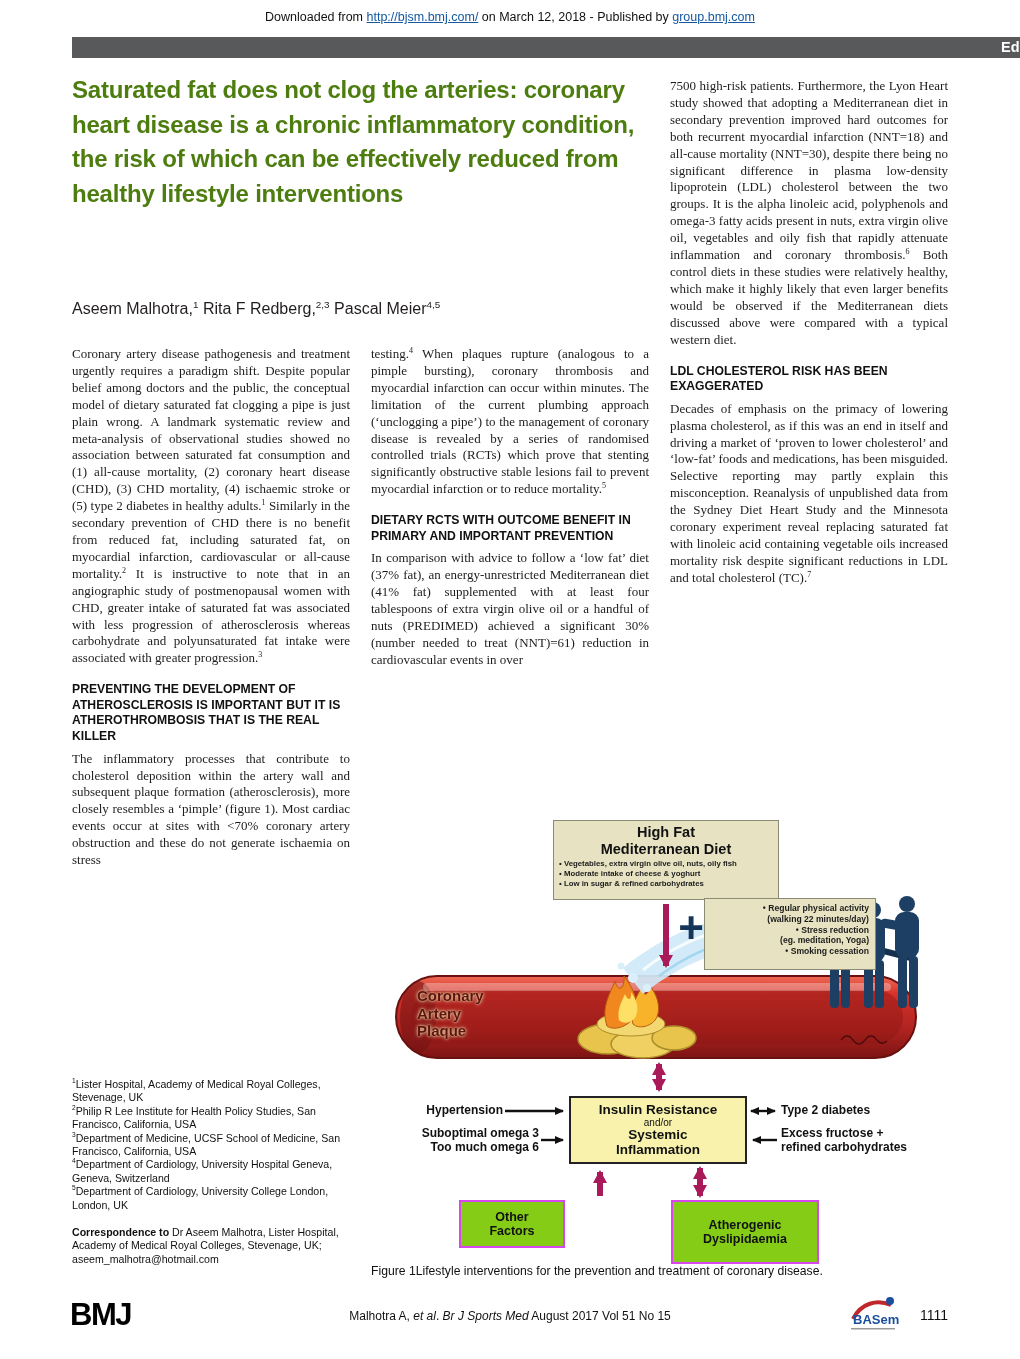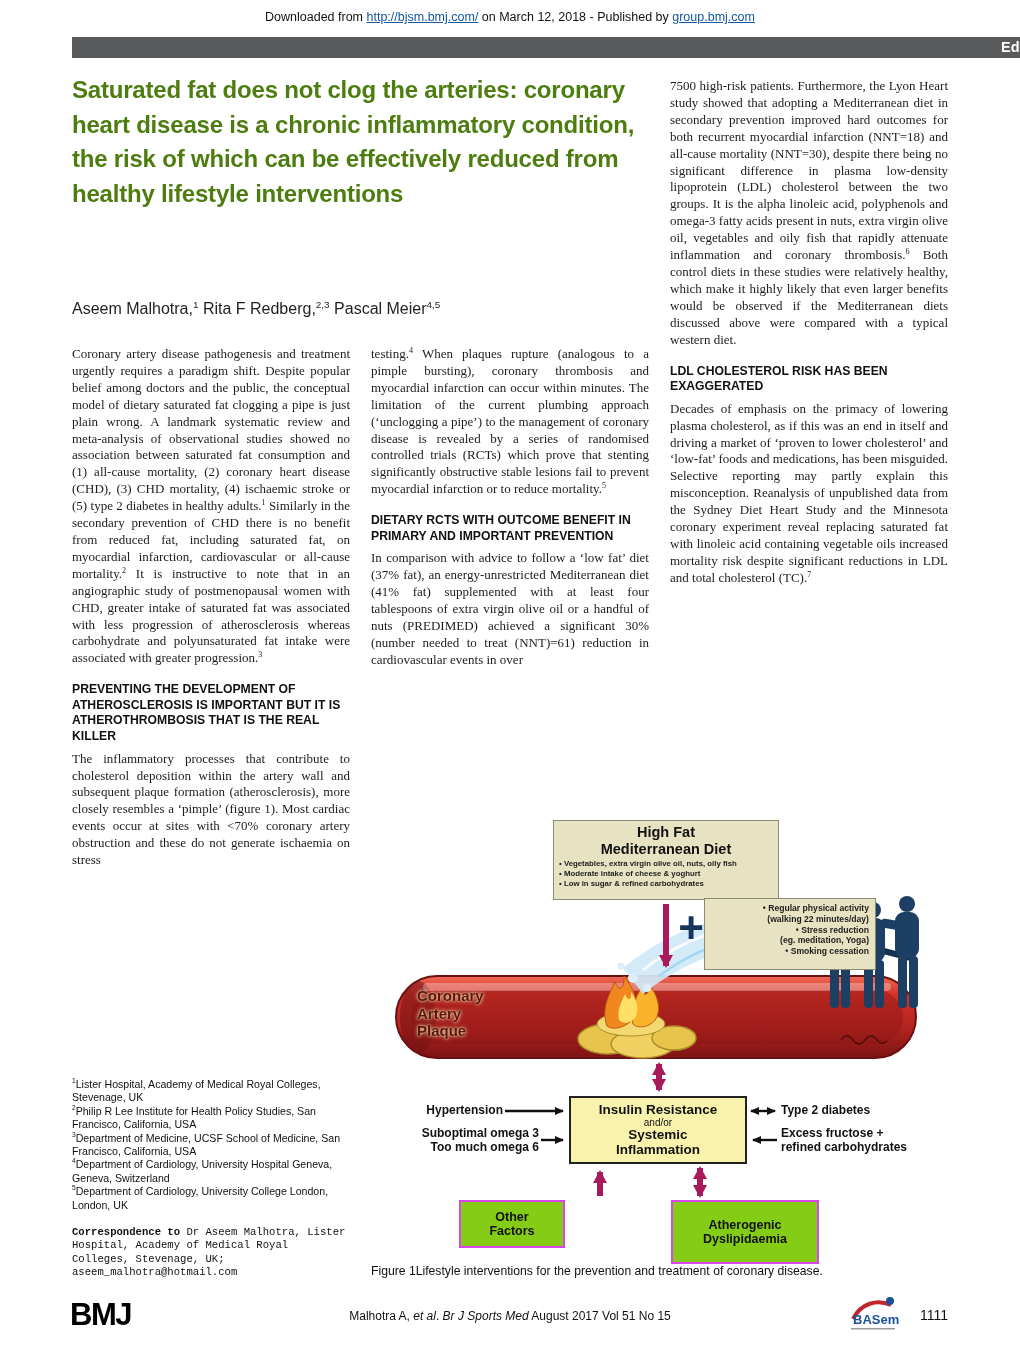--- a/index.html
+++ b/index.html
@@ -11,21 +11,21 @@
 .section-label{position:absolute;right:9px;top:2px;color:#fff;font-family:"Liberation Sans",sans-serif;font-weight:bold;font-size:14.5px}
 .title{position:absolute;left:72px;top:73px;width:592px;font-family:"Liberation Sans",sans-serif;font-weight:bold;font-size:24px;line-height:34.5px;color:#4d7c0f;letter-spacing:-0.2px}
 .authors{position:absolute;left:72px;top:300px;font-family:"Liberation Sans",sans-serif;font-size:16px;color:#221e1f}
 sup{font-size:0.62em;vertical-align:super;line-height:0}
 .col{position:absolute;width:278px;font-size:13px;line-height:16.9px;text-align:justify}
 .col-1{left:72px;top:346px}
 .col-2{left:371px;top:346px}
 .col-3{left:670px;top:78px}
 .colhead{font-family:"Liberation Sans",sans-serif;font-weight:bold;font-size:12.2px;line-height:15.6px;text-align:left;margin:15px 0 6px;color:#111}
 .affils{position:absolute;left:72px;top:1078px;width:278px;font-family:"Liberation Sans",sans-serif;font-size:10.6px;line-height:13.4px;color:#111}
-.correspondence{position:absolute;left:72px;top:1226px;width:278px;font-family:Liberation Mono, monospace;font-size:10.6px;line-height:13.4px;color:#111}
+.correspondence{position:absolute;left:72px;top:1226px;width:278px;font-family:Liberation Sans, sans-serif;font-size:10.6px;line-height:13.4px;color:#111}
 .correspondence .clabel{font-weight:bold}
 .figure{position:absolute;left:371px;top:818px;width:577px;height:440px}
 .fig-svg{position:absolute;left:0;top:0}
 .fig-box{position:absolute;background:#e7e2c2;border:1px solid #8b8a74;font-family:"Liberation Sans",sans-serif}
 .diet-box{left:182px;top:2px;width:226px;height:80px;padding:3px 5px;text-align:center}
 .diet-title{font-weight:bold;font-size:14.5px;line-height:16.5px;white-space:pre-line;color:#111}
 .diet-bullets{margin-top:2px;text-align:left}
 .diet-bullets .bullet{font-size:7.8px;font-weight:bold;line-height:10.2px;white-space:nowrap}
 .bullet::before{content:"• "}
 .lifestyle-box{left:333px;top:80px;width:172px;height:72px;padding:4px 6px;text-align:right}

